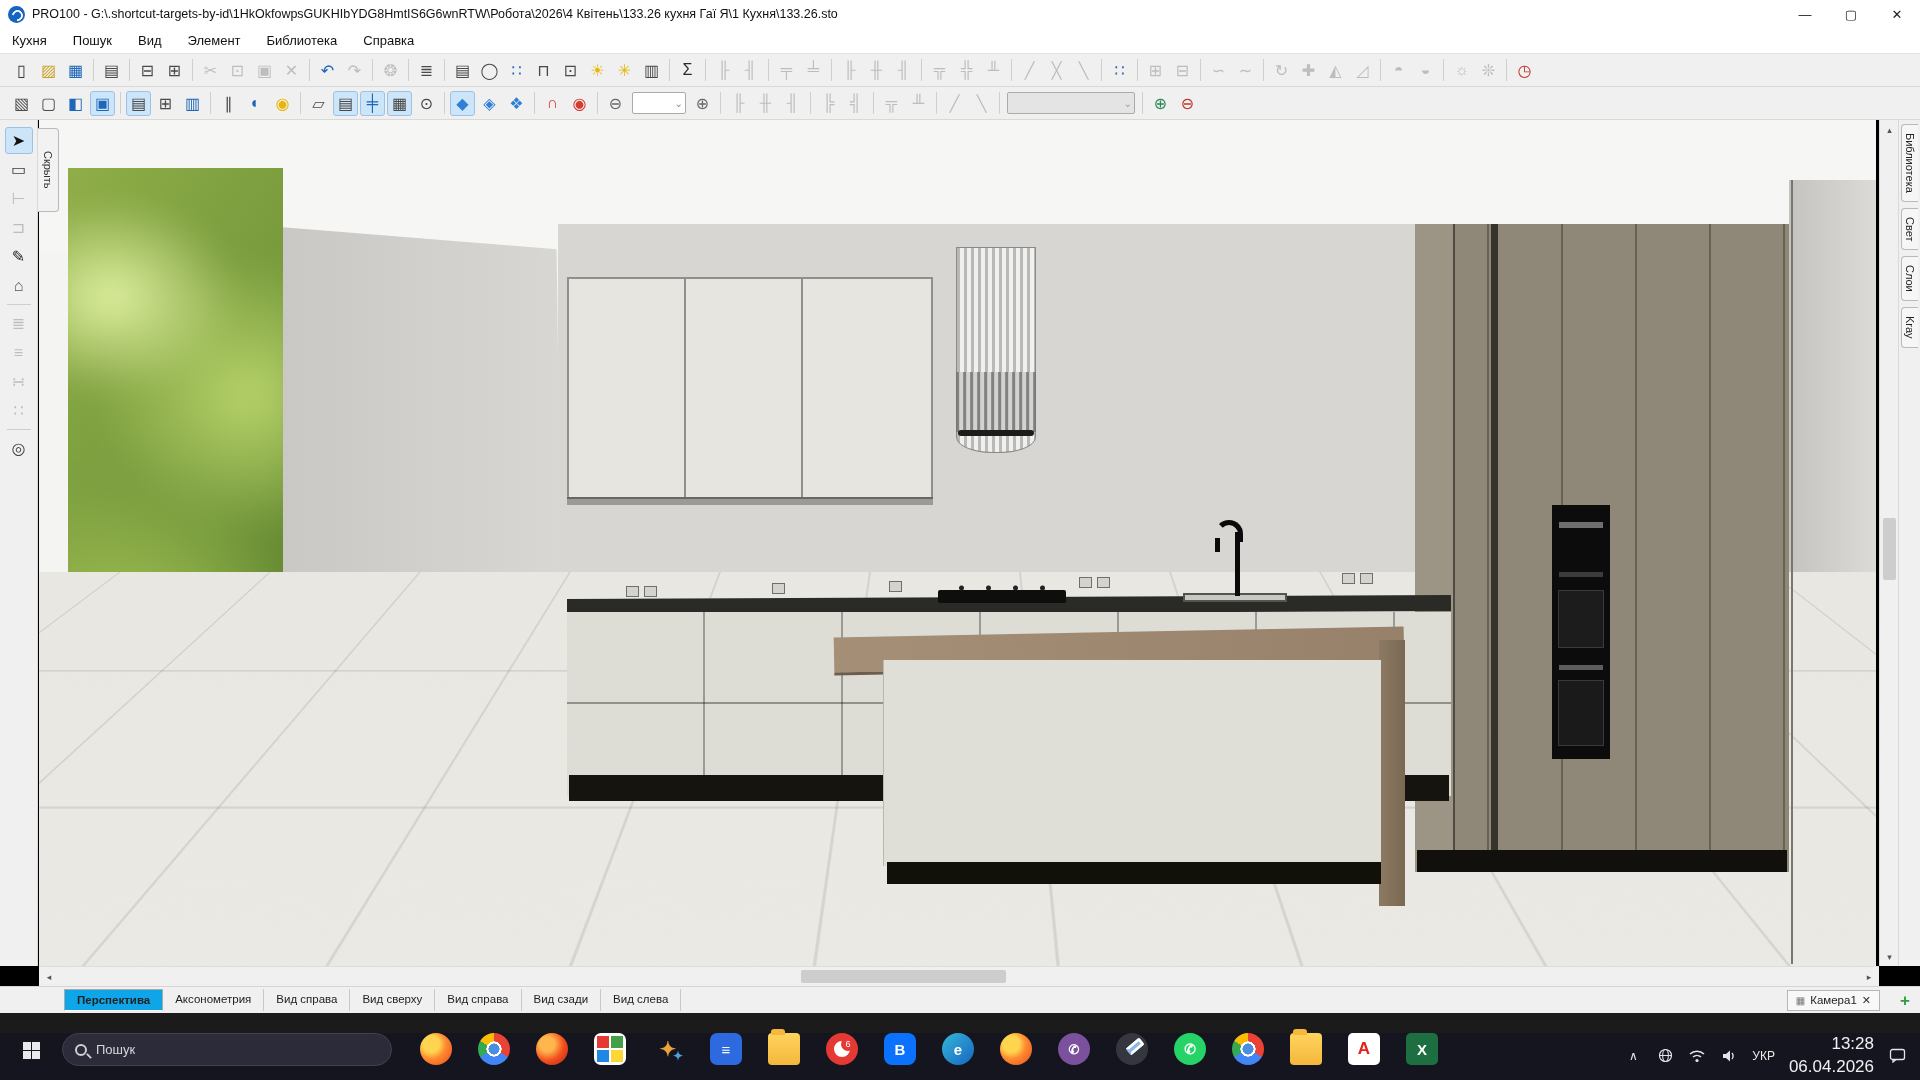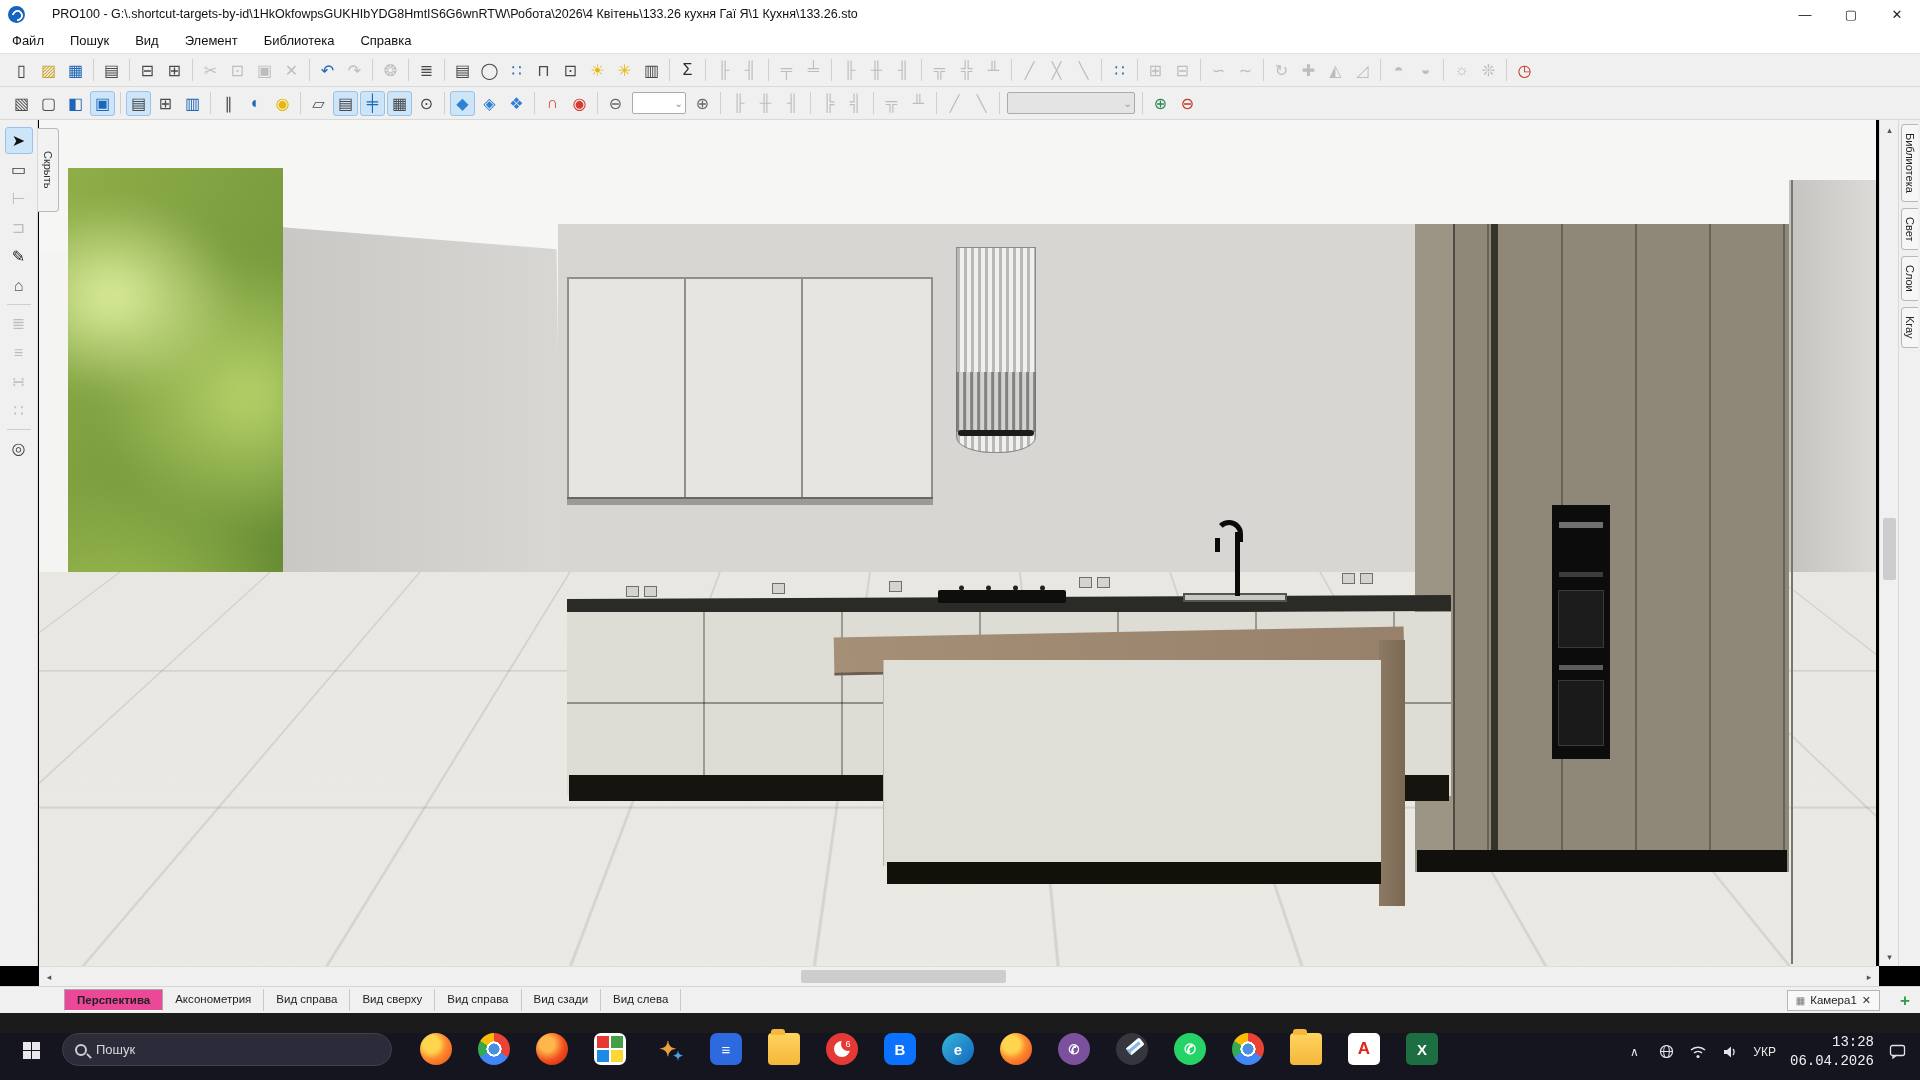--- a/index.html
+++ b/index.html
@@ -1,21 +1,21 @@
 <!DOCTYPE html>
 <html><head>
 <meta charset="utf-8">
 <style>
   * { margin:0; padding:0; box-sizing:border-box; }
   html,body { width:1920px; height:1080px; overflow:hidden; background:#000;
     font-family:"Liberation Sans", sans-serif; }
 
   
   #titlebar { position:absolute; left:0; top:0; width:1920px; height:28px; background:#fff;
-    display:flex; align-items:center; padding-left:8px; font-size:12.5px; color:#111;gap:20px; }
+    display:flex; align-items:center; padding-left:8px; font-size:12.5px; color:#111; }
   #app-logo { width:17px; height:17px; border-radius:50%; background:#1565c0; position:relative; margin-right:7px; flex:0 0 auto;}
   #app-logo::after { content:""; position:absolute; left:4px; top:4px; width:7px; height:7px;
     border:2px solid #fff; border-radius:50%; border-left-color:transparent; transform:rotate(-40deg); }
   #win-controls { margin-left:auto; display:flex; height:28px; }
   .wbtn { width:46px; height:28px; display:flex; align-items:center; justify-content:center;
     font-size:13px; color:#222; }
 
   #menubar { position:absolute; left:0; top:28px; width:1920px; height:26px; background:#fff;
     display:flex; align-items:center; gap:26px; padding-left:12px; font-size:13px; color:#111;
     border-bottom:1px solid #e3e3e3; }
@@ -58,21 +58,21 @@
     border-top:1px solid #ddd; }
   .sb-arrow { position:absolute; width:19px; height:19px; display:flex; align-items:center;
     justify-content:center; font-size:9px; color:#555; }
   .sb-thumb { position:absolute; background:#cdcdcd; border-radius:2px; }
 
   
   #viewtabs { position:absolute; left:0; top:986px; width:1920px; height:27px; background:#f0f0f0;
     border-top:1px solid #d5d5d5; display:flex; align-items:center; font-size:11.5px; color:#222;
     padding-left:64px; }
   .vtab { padding:4px 12px; border-right:1px solid #c9c9c9; }
-  .vtab.active { background:#ec4899; border:1px solid #a9a9a9; border-bottom-color:#fff; font-weight:bold; }
+  .vtab.active { background:#0ea5e9; border:1px solid #a9a9a9; border-bottom-color:#fff; font-weight:bold; }
   #camera-tab { margin-left:auto; display:flex; align-items:center; gap:5px; border:1px solid #b5b5b5;
     background:#f8f8f8; padding:3px 8px; margin-right:40px; font-size:11.5px; }
   #camera-close { color:#333; font-size:11px; }
   #add-view { position:absolute; right:10px; top:991px; font-size:17px; font-weight:bold; color:#2e9e46; }
 
   
   #viewport { position:absolute; left:39px; top:120px; width:1837px; height:846px; background:#f4f4f2;
     overflow:hidden; }
   #viewport * { position:absolute; }
   .ceiling { left:0; top:0; width:1837px; height:132px; background:#f6f6f4; }
@@ -190,37 +190,37 @@
   .ic-pro100 { border-radius:50%; background:#1565c0; position:relative; }
   .ic-pro100::after { content:""; position:absolute; left:9px; top:9px; width:9px; height:9px;
     border:3px solid #fff; border-radius:50%; border-left-color:transparent; transform:rotate(-40deg); }
   .ic-whatsapp { border-radius:50%; background:#25d366; color:#fff; font-size:14px; }
   .ic-acrobat { background:#fff; color:#e2231a; border-radius:5px; font-size:17px; }
   .ic-excel { background:#1d6f42; color:#fff; border-radius:5px; }
   .ic-copilot { background:transparent; color:#e8a33d; font-size:20px; }
   .ic-copilot i { font-style:normal; color:#4aa3e0; font-size:12px; position:absolute; right:1px; bottom:2px; }
   #tray { margin-left:auto; display:flex; align-items:center; gap:14px; padding-right:14px; font-size:12px; }
   #tray .ticon { width:18px; height:18px; display:flex; align-items:center; justify-content:center; color:#e4e4e8; }
-  #clock-block { text-align:right; font-size:14px; line-height:1.35; color:#f0f0f3;font-family:Liberation Mono, monospace; }
+  #clock-block { text-align:right; font-size:17px; line-height:1.35; color:#f0f0f3; }
 </style>
 </head>
 <body>
 
 <div id="titlebar">
   <div id="app-logo"></div>
   <span>PRO100 - G:\.shortcut-targets-by-id\1HkOkfowpsGUKHIbYDG8HmtIS6G6wnRTW\Робота\2026\4 Квітень\133.26 кухня Гаї Я\1 Кухня\133.26.sto</span>
   <div id="win-controls">
     <div class="wbtn">—</div>
     <div class="wbtn">▢</div>
     <div class="wbtn">✕</div>
   </div>
 </div>
 
 <div id="menubar">
-    <span class="menu-item">Файл</span>
+    <span class="menu-item">Кухня</span>
     <span class="menu-item">Пошук</span>
     <span class="menu-item">Вид</span>
     <span class="menu-item">Элемент</span>
     <span class="menu-item">Библиотека</span>
     <span class="menu-item">Справка</span>
   </div>
 
 <div id="toolbar1" class="toolbar">
     <span class="tbi" style="color: rgb(58, 58, 58);">▯</span>
     <span class="tbi" style="color: rgb(201, 162, 39);">▨</span>

